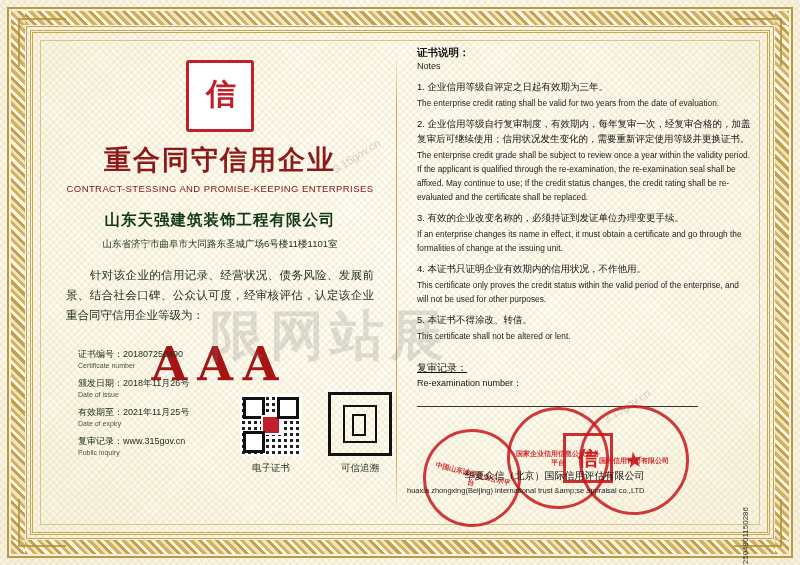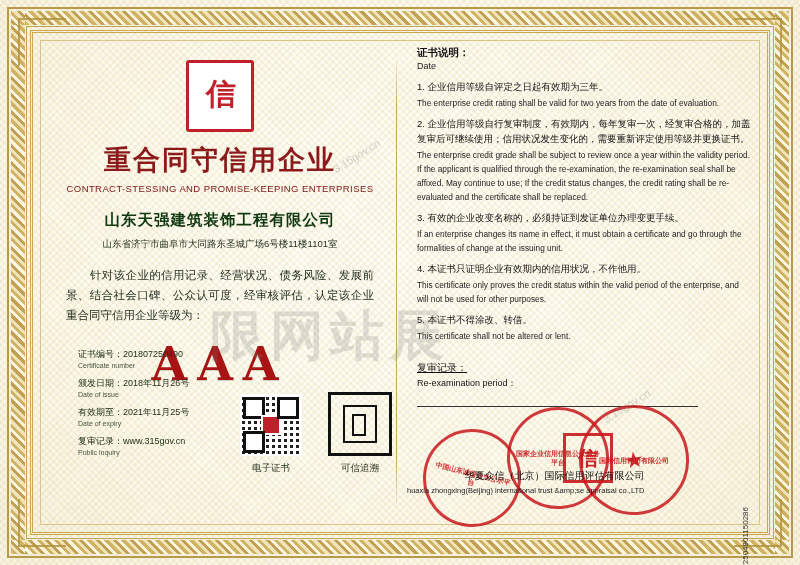--- a/index.html
+++ b/index.html
@@ -346,21 +346,21 @@
           <div class="logo-sq"></div>
           <div class="qr-cap">可信追溯</div>
         </div>
       </div>
     </div>
 
     <div class="divider"></div>
 
     <div class="right">
       <div class="notes-title">证书说明：</div>
-      <div class="notes-title-en">Date</div>
+      <div class="notes-title-en">Notes</div>
 
       <div>
         <div class="note-cn">1. 企业信用等级自评定之日起有效期为三年。</div>
         <div class="note-en">The enterprise credit rating shall be valid for two years from the date of evaluation.</div>
       </div>
       <div>
         <div class="note-cn">2. 企业信用等级自行复审制度，有效期内，每年复审一次，经复审合格的，加盖复审后可继续使用；信用状况发生变化的，需要重新评定使用等级并更换证书。</div>
         <div class="note-en">The enterprise credit grade shall be subject to review once a year within the validity period. If the applicant is qualified through the re-examination, the re-examination seal shall be affixed. May continue to use; If the credit status changes, the credit rating shall be re-evaluated and the certificate shall be replaced.</div>
       </div>
       <div>
@@ -371,21 +371,21 @@
         <div class="note-cn">4. 本证书只证明企业有效期内的信用状况，不作他用。</div>
         <div class="note-en">This certificate only proves the credit status within the valid period of the enterprise, and will not be used for other purposes.</div>
       </div>
       <div>
         <div class="note-cn">5. 本证书不得涂改、转借。</div>
         <div class="note-en">This certificate shall not be altered or lent.</div>
       </div>
 
       <div class="reexam">
         <div class="cn">复审记录：</div>
-        <div class="en">Re-examination period：</div>
+        <div class="en">Re-examination number：</div>
         <div class="reexam-line"></div>
       </div>
 
       <div class="stamp stamp3">
         <span class="st">中国山东诚信企业公示平台</span>
       </div>
       <div class="stamp stamp1">
         <span class="st">国家企业信用信息公众服务平台</span>
       </div>
       <div class="stamp stamp2">

